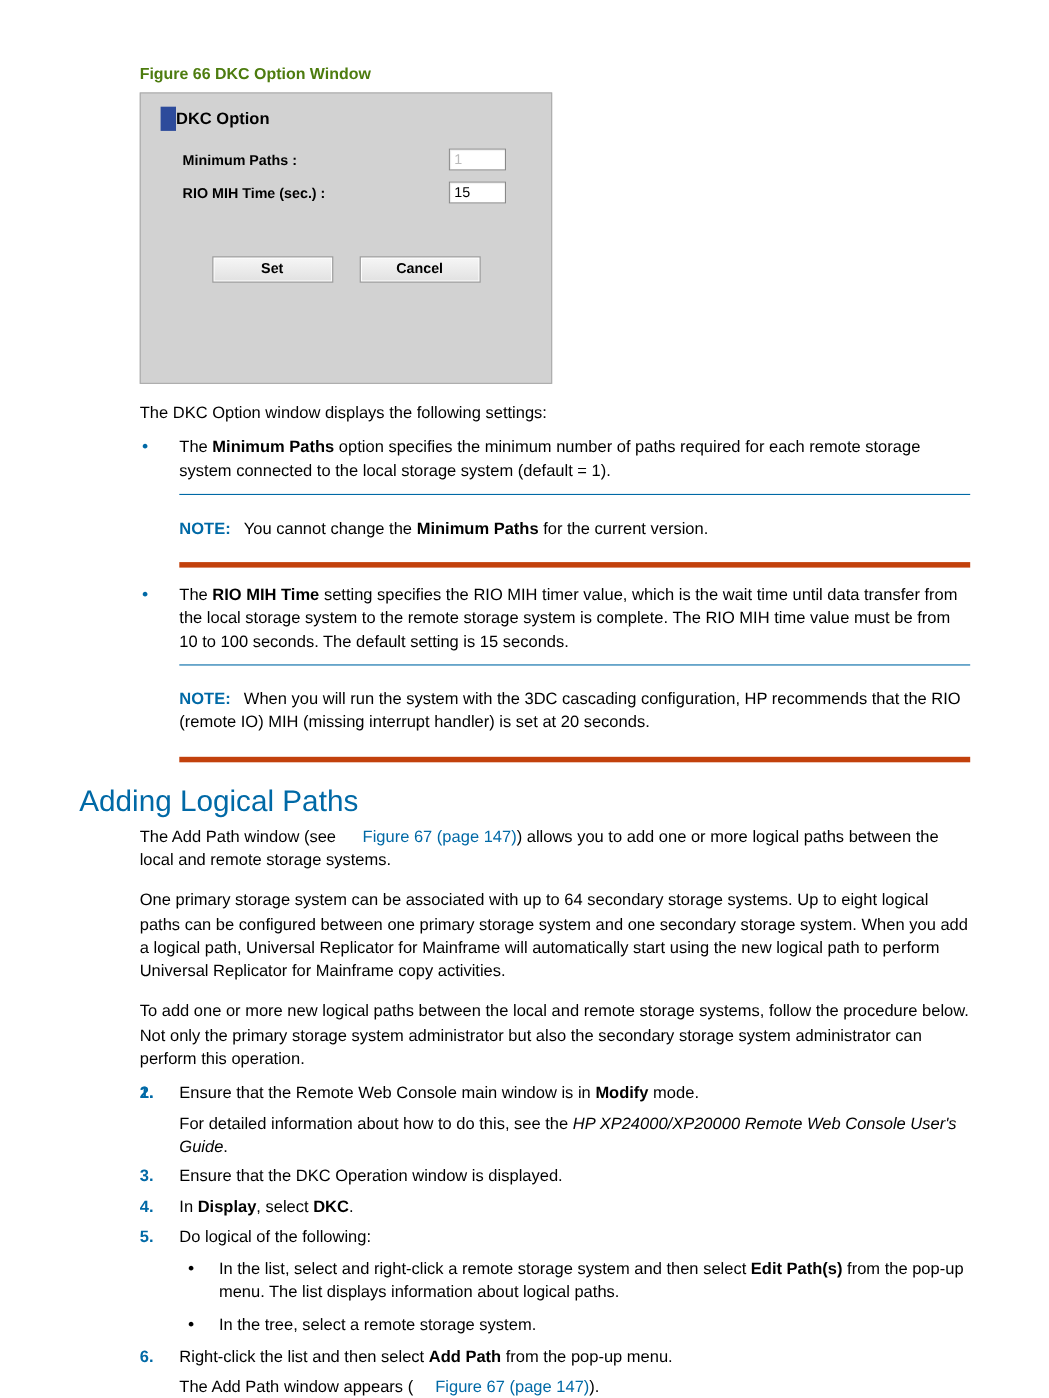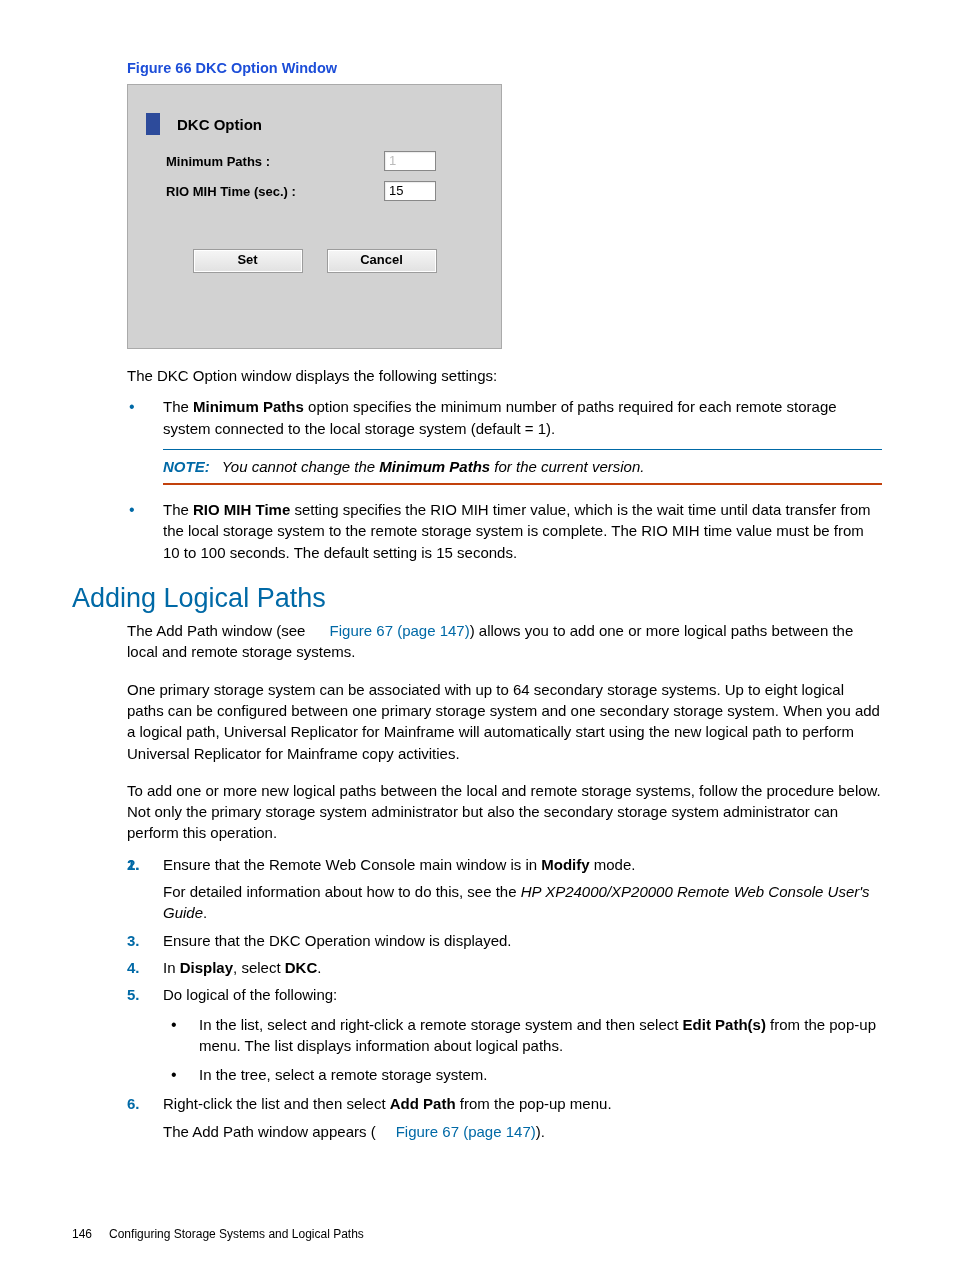--- a/index.html
+++ b/index.html
@@ -11,57 +11,57 @@
     font-size: 15px;
   }
   .page {
     width: 954px;
     min-height: 1271px;
     padding: 60px 72px 40px 72px;
     box-sizing: border-box;
     position: relative;
   }
   .figure-caption {
-    color: #1d4ed8;
+    color: #4d7c0f;
     font-weight: bold;
     font-size: 14.5px;
     margin-left: 55px;
     margin-bottom: 8px;
   }
   .dkc-window {
     margin-left: 55px;
     width: 375px;
     height: 265px;
     background: #d2d2d2;
     border: 1px solid #aaa;
     position: relative;
     padding: 12px 18px;
     box-sizing: border-box;
     color: #000;
   }
   .dkc-header {
     display: flex;
     align-items: center;
-    gap: 17px;
+    gap: 0;
     margin-bottom: 16px;
-    margin-top: 16px;
   }
   .dkc-header-block {
     width: 14px;
     height: 22px;
     background: #2d4b9b;
   }
   .dkc-header-title {
     font-weight: bold;
     font-size: 15px;
   }
   .dkc-row {
     display: flex;
     align-items: center;
     margin: 10px 0 8px 20px;
+    gap: 24px;
   }
   .dkc-row-label {
     font-weight: bold;
     font-size: 13px;
     flex: 0 0 218px;
   }
   .dkc-row-input {
     width: 52px;
     height: 20px;
     background: #fff;
@@ -112,25 +112,24 @@
   .bullet-list > li::before {
     content: "•";
     position: absolute;
     left: 2px;
     top: 0;
     color: #0069a6;
     font-size: 16px;
   }
   .note-box {
     border-top: 1px solid #0069a6;
-    border-bottom: 2px solid #c2410c;
-    padding: 6px 0;
+    border-bottom: 5px solid #c2410c;
+    padding: 20px 0;
     margin: 10px 0 14px 0;
     line-height: 1.42;
-    font-style: italic;
   }
   .note-label {
     color: #0069a6;
     font-weight: bold;
     margin-right: 12px;
   }
   h2.section-h {
     color: #0069a6;
     font-weight: normal;
     font-size: 27px;
@@ -219,20 +218,23 @@
 
   <ul class="bullet-list">
     <li>
       <span>The </span><span class="bold">Minimum Paths</span><span> option specifies the minimum number of paths required for each remote storage system connected to the local storage system (default = 1).</span>
       <div class="note-box">
         <span class="note-label">NOTE:</span><span>You cannot change the </span><span class="bold">Minimum Paths</span><span> for the current version.</span>
       </div>
     </li>
     <li>
       <span>The </span><span class="bold">RIO MIH Time</span><span> setting specifies the RIO MIH timer value, which is the wait time until data transfer from the local storage system to the remote storage system is complete. The RIO MIH time value must be from 10 to 100 seconds. The default setting is 15 seconds.</span>
+      <div class="note-box">
+        <span class="note-label">NOTE:</span><span>When you will run the system with the 3DC cascading configuration, HP recommends that the RIO (remote IO) MIH (missing interrupt handler) is set at 20 seconds.</span>
+      </div>
     </li>
   </ul>
 
   <h2 class="section-h">Adding Logical Paths</h2>
 
   <div class="body-text" style="margin-top:4px">
     <span>The Add Path window (see </span><span class="link">Figure 67 (page 147)</span><span>) allows you to add one or more logical paths between the local and remote storage systems.</span>
   </div>
 
   <div class="body-text">One primary storage system can be associated with up to 64 secondary storage systems. Up to eight logical paths can be configured between one primary storage system and one secondary storage system. When you add a logical path, Universal Replicator for Mainframe will automatically start using the new logical path to perform Universal Replicator for Mainframe copy activities.</div>

